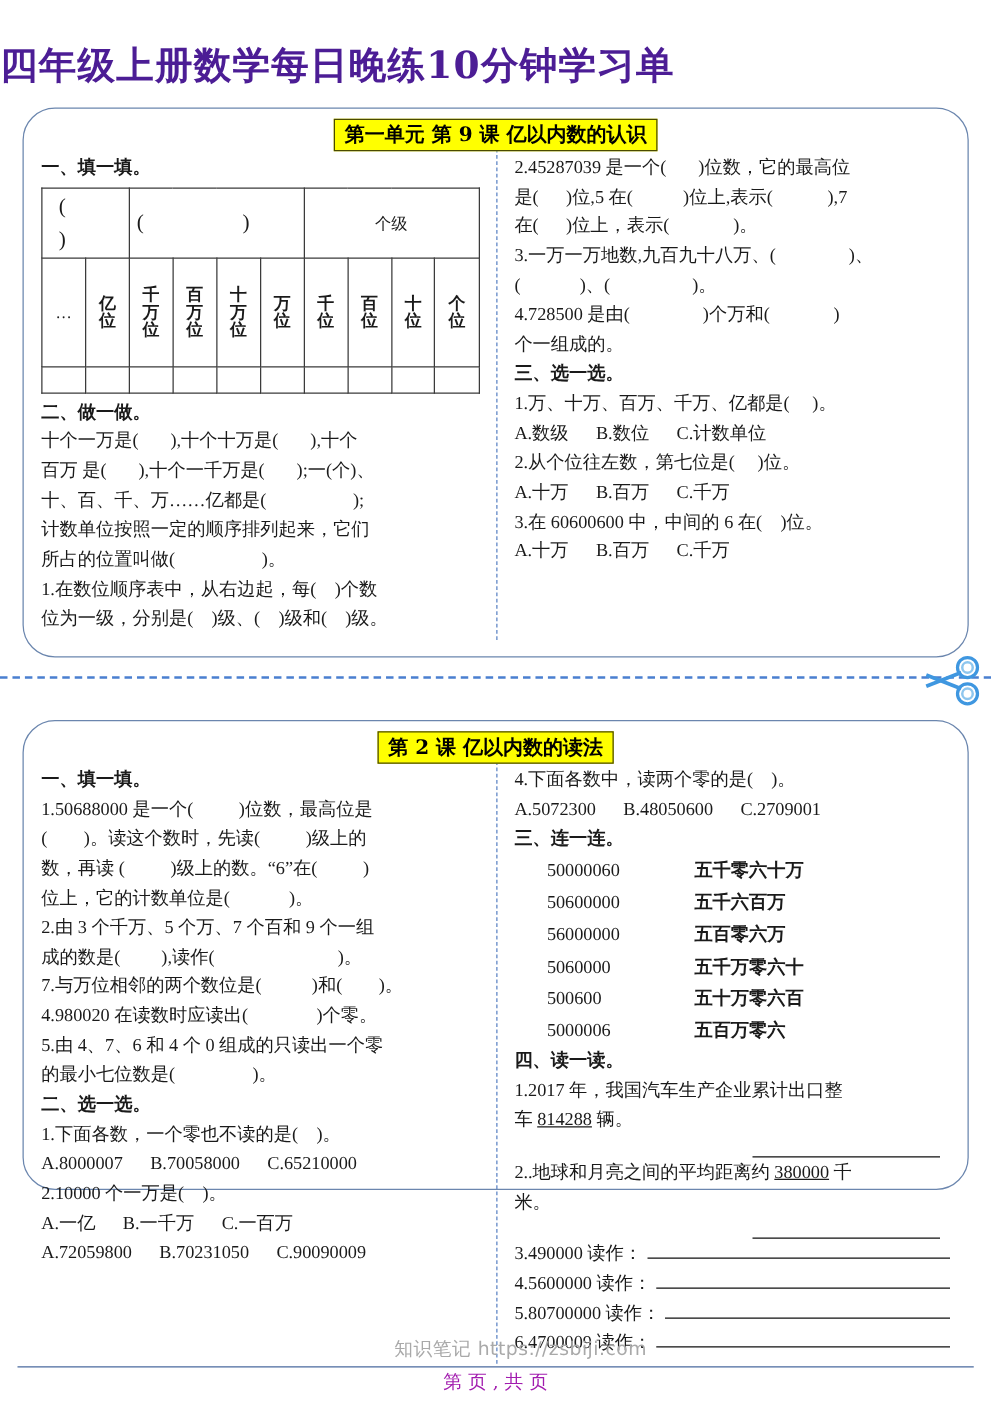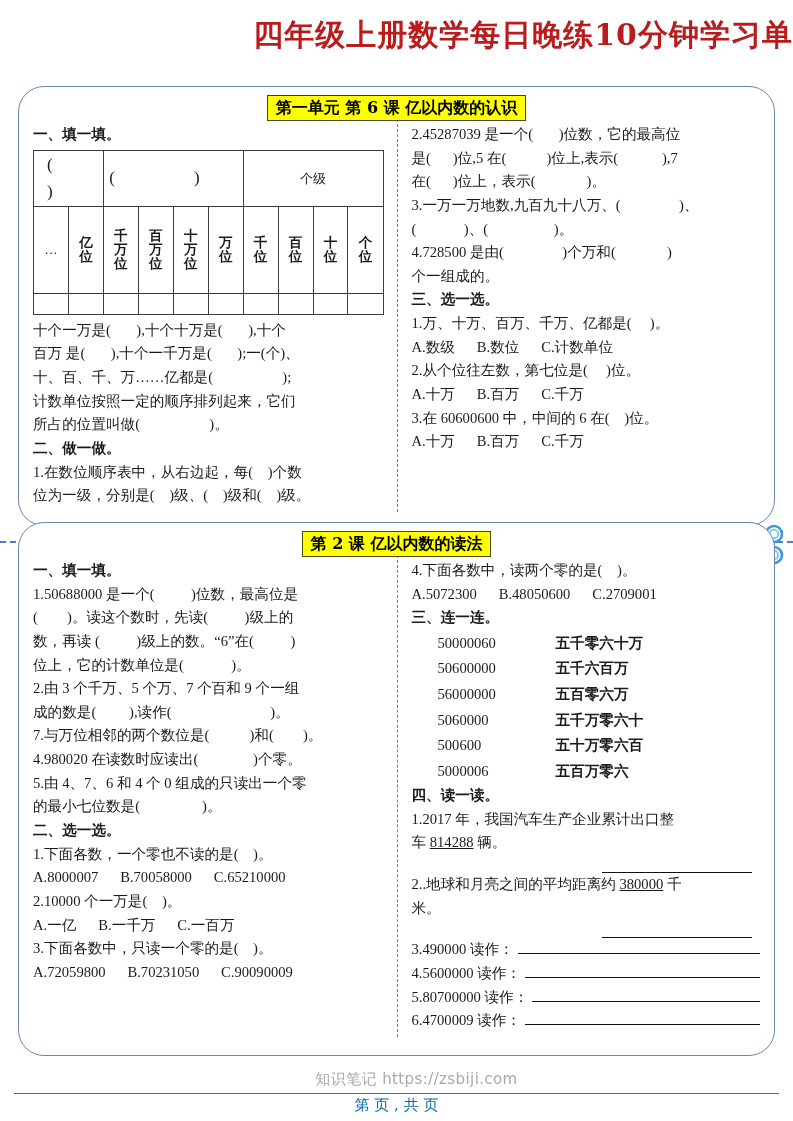--- a/index.html
+++ b/index.html
@@ -8,41 +8,41 @@
     background:#ffffff;
     font-family:"Liberation Serif","DejaVu Serif",serif;
     color:#1a1a1a;
     position:relative;
     overflow:hidden;
   }
   .page{position:relative;width:793px;height:1121px;}
 
   
   .title{
-    text-align:right;
+    text-align:left;
     font-family:"DejaVu Serif",serif;
     font-weight:bold;
     font-size:30px;
     letter-spacing:1px;
-    padding-top:15px;
-    color:#b91c1c;
+    padding-top:32px;
+    color:#4c1d95;
     white-space:nowrap;
   }
 
   
   .card{
     position:absolute;
     left:18px;right:18px;
     border:1.4px solid #6b86ae;
     border-radius:26px;
     background:#fff;
     box-sizing:border-box;
   }
   #card1{top:86px;height:440px;}
-  #card2{top:522px;height:534px;}
+  #card2{top:576px;height:376px;}
 
   .card-inner{
     position:relative;
     height:100%;
     padding:8px 14px 6px 14px;
     box-sizing:border-box;
   }
 
   
   .banner-wrap{text-align:center;height:26px;position:relative;z-index:5;}
@@ -141,34 +141,34 @@
   }
   .footrule{
     position:absolute;left:14px;right:14px;top:1093px;
     border-top:1.6px solid #4a6a9e;
   }
   .footer{
     position:absolute;left:0;right:0;top:1096px;
     text-align:center;
     font-family:"DejaVu Serif",serif;
     font-size:15px;
-    color:#0369a1;
+    color:#a21caf;
   }
 </style>
 </head>
 <body>
 
 <div class="page">
 
   <div class="title">四年级上册数学每日晚练10分钟学习单</div>
 
   <div class="card" id="card1">
     <div class="card-inner">
       <div class="banner-wrap">
-        <span class="banner">第一单元  第 6 课  亿以内数的认识</span>
+        <span class="banner">第一单元  第 9 课  亿以内数的认识</span>
       </div>
 
       <div class="cols">
         <div class="vdiv"></div>
 
         <div class="col left">
           <div class="ln hd">一、填一填。</div>
 
           <table class="digit">
             <tbody>
@@ -245,26 +245,26 @@
                   <td class="r3"></td>
                   <td class="r3"></td>
                   <td class="r3"></td>
                   <td class="r3"></td>
                   <td class="r3"></td>
                   <td class="r3"></td>
                 </tr>
           </tbody>
             </table>
 
+          <div class="ln hd">二、做一做。</div>
           <div class="ln">十个一万是(       ),十个十万是(       ),十个
 百万 是(       ),十个一千万是(       );一(个)、
 十、百、千、万……亿都是(                   );
 计数单位按照一定的顺序排列起来，它们
 所占的位置叫做(                   )。</div>
-          <div class="ln hd">二、做一做。</div>
           <div class="ln">1.在数位顺序表中，从右边起，每(    )个数
 位为一级，分别是(    )级、(    )级和(    )级。</div>
         </div>
 
         <div class="col right">
           <div class="ln">2.45287039 是一个(       )位数，它的最高位
 是(      )位,5 在(           )位上,表示(            ),7
 在(      )位上，表示(              )。</div>
           <div class="ln">3.一万一万地数,九百九十八万、(                )、
 (             )、(                  )。</div>
@@ -316,21 +316,20 @@
           <div class="ln">7.与万位相邻的两个数位是(           )和(        )。</div>
           <div class="ln">4.980020 在读数时应读出(               )个零。</div>
           <div class="ln">5.由 4、7、6 和 4 个 0 组成的只读出一个零
 的最小七位数是(                 )。</div>
           <div class="ln hd">二、选一选。</div>
           <div id="s2-choices">
               <div class="ln">1.下面各数，一个零也不读的是(    )。</div>
               <div class="ln">A.8000007      B.70058000      C.65210000</div>
               <div class="ln">2.10000 个一万是(    )。</div>
               <div class="ln">A.一亿      B.一千万      C.一百万</div>
-              <div class="ln">3.下面各数中，只读一个零的是(    )。</div>
               <div class="ln">A.72059800      B.70231050      C.90090009</div>
             </div>
         </div>
 
         <div class="col right">
           <div class="ln">4.下面各数中，读两个零的是(    )。</div>
           <div class="ln" id="s2-q4-options">A.5072300      B.48050600      C.2709001</div>
           <div class="ln hd">三、连一连。</div>
           <div class="match" id="match-list">
               <div class="row">

